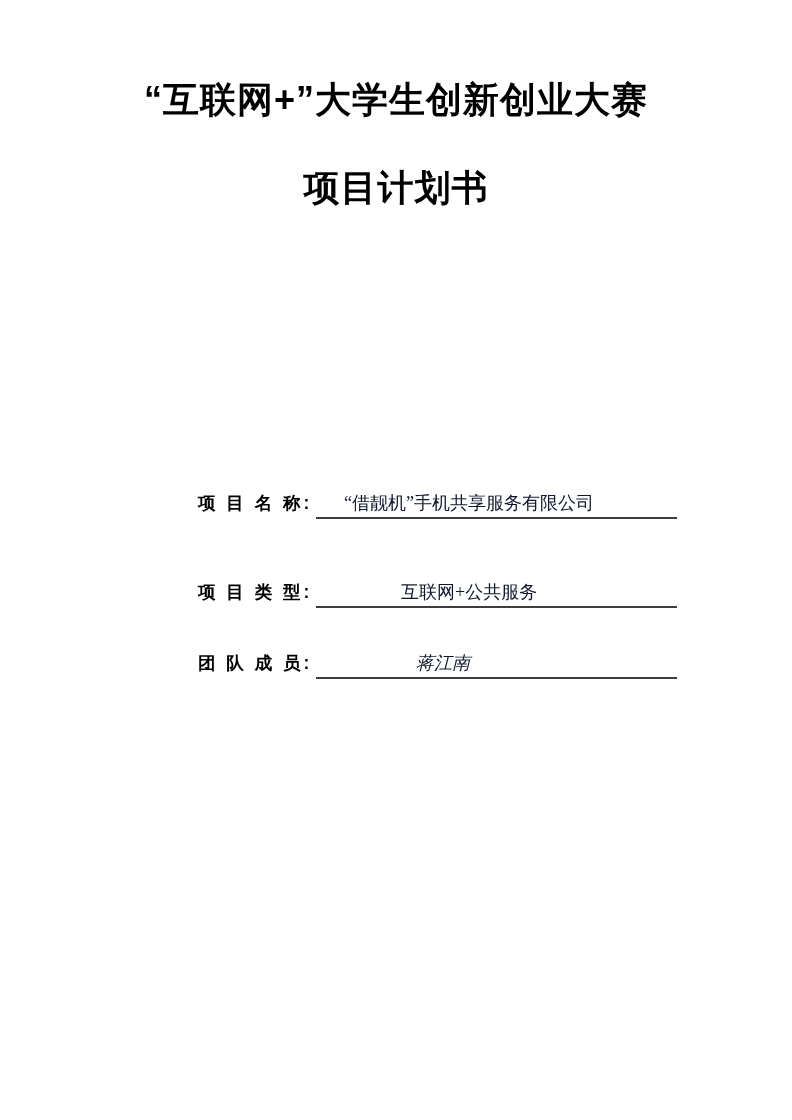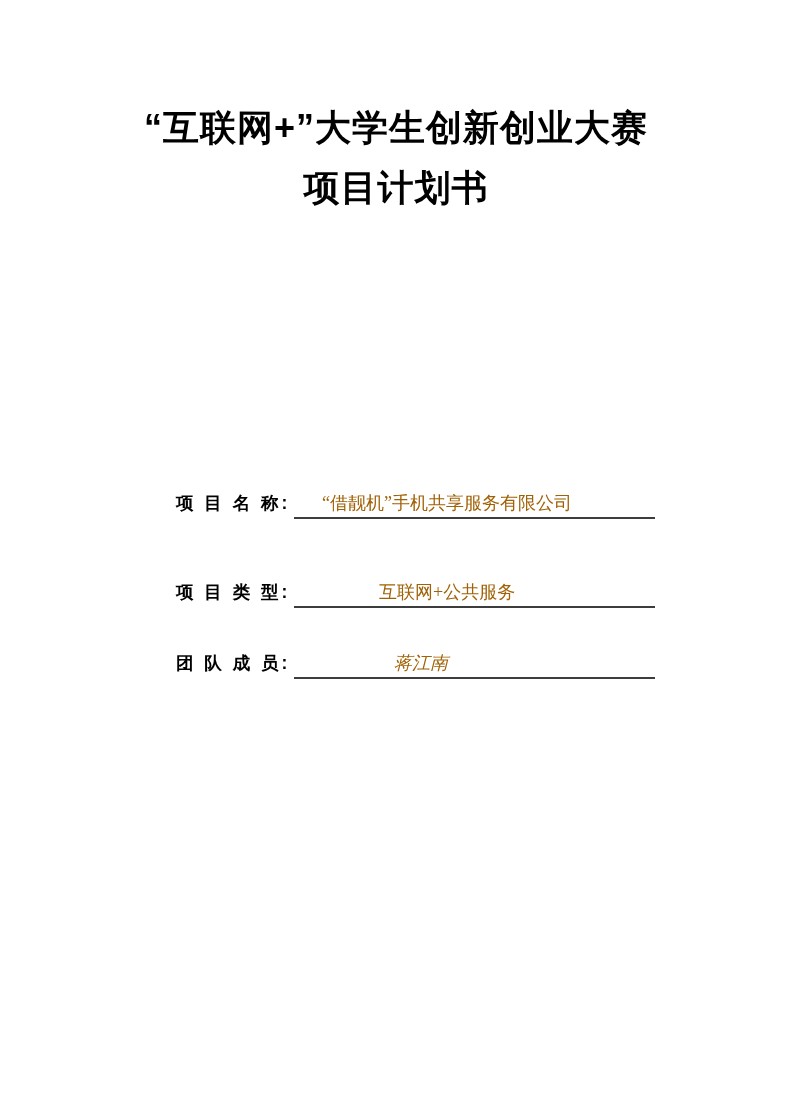--- a/index.html
+++ b/index.html
@@ -23,27 +23,27 @@
     width: 100%;
     text-align: center;
     font-family: "Liberation Sans", "DejaVu Sans", sans-serif;
     font-weight: bold;
     font-size: 36px;
     line-height: 44px;
     letter-spacing: 1px;
     color: #000000;
     white-space: nowrap;
   }
-  .doc-title.line1 { top: 106px; }
+  .doc-title.line1 { top: 78px; }
   .doc-title.line2 { top: 166px; }
 
   
   .fields {
     position: absolute;
-    left: 176px;
+    left: 198px;
     top: 491px;
   }
   .field-row {
     display: flex;
     align-items: baseline;
     height: 28px;
     margin-bottom: 52px;
   }
   .field-label {
     flex: 0 0 auto;
@@ -56,21 +56,21 @@
     color: #000000;
   }
   .field-value {
     flex: 0 0 auto;
     width: 361px;
     border-bottom: 2px solid #3d3d3d;
     padding-bottom: 2px;
     font-family: "Liberation Serif", "DejaVu Serif", serif;
     font-size: 18px;
     white-space: nowrap;
-    color: #a16207;
+    color: #0f172a;
     box-sizing: border-box;
   }
   
   .indent-a { padding-left: 28px; }   
   .indent-b { padding-left: 85px; margin-top: 9px; }   
   .indent-c { padding-left: 100px; font-style: italic; }  
   .indent-d { padding-left: 103px; }  
   .indent-e { padding-left: 33px; }   
 </style>
 </head>

